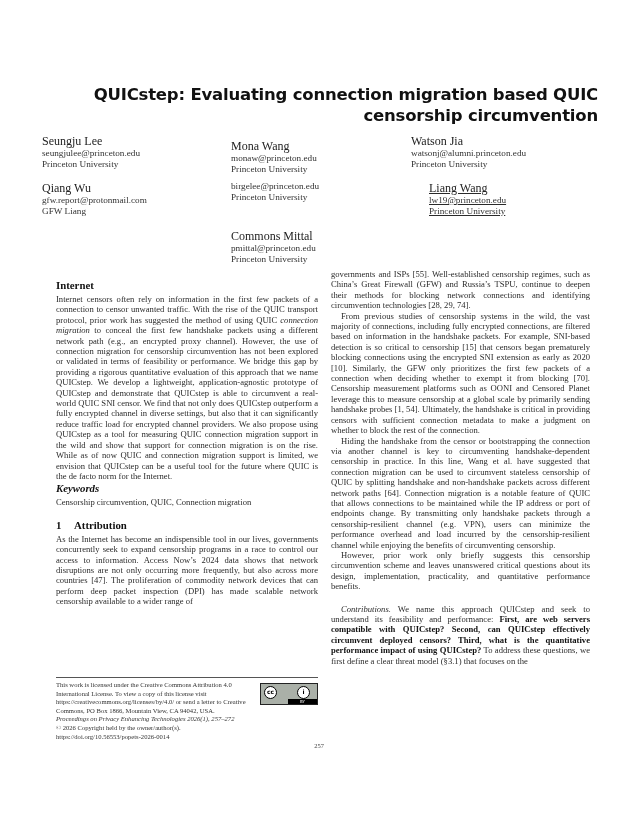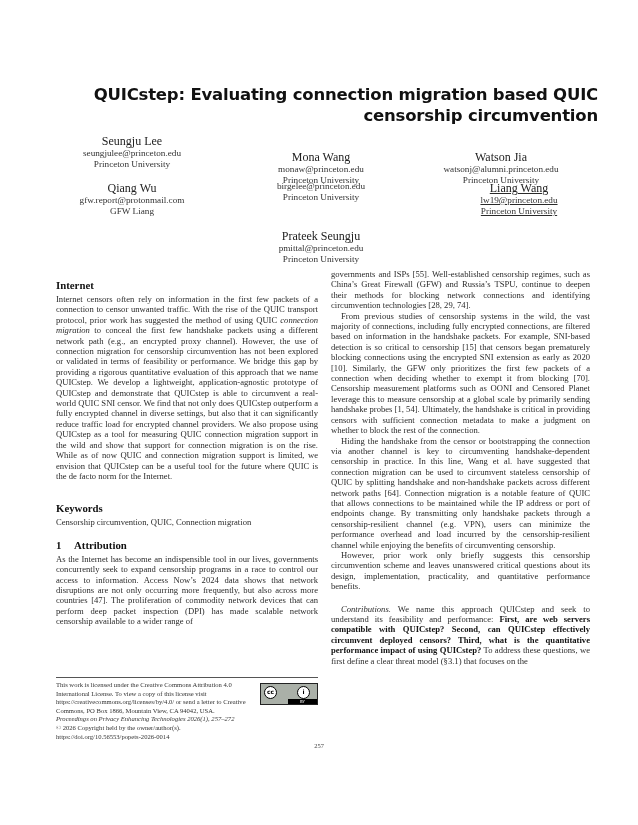--- a/index.html
+++ b/index.html
@@ -2,21 +2,21 @@
 <html><head>
 <meta charset="utf-8">
 <style>
   html, body { margin:0; padding:0; background:#ffffff; }
   body { width:638px; height:825px; position:relative; overflow:hidden;
          font-family:"Liberation Serif", "DejaVu Serif", serif; color:#2a2a2a; }
   .title { position:absolute; left:40px; top:84px; width:558px; text-align:right;
            font-family:"DejaVu Sans", sans-serif; font-weight:bold; font-size:16.5px;
            line-height:21px; color:#111; letter-spacing:-0.2px; }
   .authors { position:absolute; left:56px; top:134px; width:530px; }
-  .author { position:absolute; width:180px; text-align:center; }
+  .author { position:absolute; width:180px; text-align:left; }
   .author .nm { font-size:12px; line-height:14px; color:#222; }
   .author .em, .author .af { font-size:9.2px; line-height:11px; color:#333; }
   .col { position:absolute; font-size:8.6px; line-height:10.4px; text-align:justify; color:#2b2b2b; }
   .col p { margin:0; }
   .col p.ind { text-indent:10px; }
   .h1 { font-weight:bold; font-size:10.8px; line-height:13px; color:#111; margin:0 0 2px 0; }
   .h1 .num { display:inline-block; width:18px; }
   .left { left:56px; top:279px; width:262px; }
   .right { left:331px; top:269px; width:259px; }
   .kw { margin-top:2px; }
@@ -40,56 +40,56 @@
 <body>
 
 <div class="title">QUICstep: Evaluating connection migration based QUIC censorship circumvention</div>
 
 <div class="authors">
   <div class="author" style="left:-14px; top:0;">
     <div class="nm">Seungju Lee</div>
     <div class="em">seungjulee@princeton.edu</div>
     <div class="af">Princeton University</div>
   </div>
-  <div class="author" style="left:175px; top:16px;">
+  <div class="author" style="left:175px; top:5px;">
     <div class="nm">Mona Wang</div>
     <div class="em">monaw@princeton.edu</div>
     <div class="af">Princeton University</div>
   </div>
-  <div class="author" style="left:355px; top:0;margin-top:16px;">
+  <div class="author" style="left:355px; top:0;">
     <div class="nm">Watson Jia</div>
     <div class="em">watsonj@alumni.princeton.edu</div>
     <div class="af">Princeton University</div>
   </div>
   <div class="author" style="left:-14px; top:47px;">
     <div class="nm">Qiang Wu</div>
     <div class="em">gfw.report@protonmail.com</div>
     <div class="af">GFW Liang</div>
   </div>
   <div class="author" style="left:175px; top:47px;">
     <div class="em">birgelee@princeton.edu</div>
     <div class="af">Princeton University</div>
   </div>
   <div class="author" style="left:373px; top:47px;text-decoration:underline;">
     <div class="nm">Liang Wang</div>
     <div class="em">lw19@princeton.edu</div>
     <div class="af">Princeton University</div>
   </div>
   <div class="author" style="left:175px; top:95px;">
-    <div class="nm">Prateek Seungju</div>
+    <div class="nm">Commons Mittal</div>
     <div class="em">pmittal@princeton.edu</div>
     <div class="af">Princeton University</div>
   </div>
 </div>
 
 <div class="col left">
   <div class="h1">Internet</div>
   <p><span>Internet censors often rely on information in the first few packets of a connection to censor unwanted traffic. With the rise of the QUIC transport protocol, prior work has suggested the method of using QUIC </span><em>connection migration</em><span> to conceal the first few handshake packets using a different network path (e.g., an encrypted proxy channel). However, the use of connection migration for censorship circumvention has not been explored or validated in terms of feasibility or performance. We bridge this gap by providing a rigorous quantitative evaluation of this approach that we name QUICstep. We develop a lightweight, application-agnostic prototype of QUICstep and demonstrate that QUICstep is able to circumvent a real-world QUIC SNI censor. We find that not only does QUICstep outperform a fully encrypted channel in diverse settings, but also that it can significantly reduce traffic load for encrypted channel providers. We also propose using QUICstep as a tool for measuring QUIC connection migration support in the wild and show that support for connection migration is on the rise. While as of now QUIC and connection migration support is limited, we envision that QUICstep can be a useful tool for the future where QUIC is the de facto norm for the Internet.</span></p>
 
-  <div class="h1" style="margin-top:21px;">Keywords</div>
+  <div class="h1" style="margin-top:1px;font-style:italic;">Keywords</div>
   <p class="kw">Censorship circumvention, QUIC, Connection migration</p>
 
   <div class="h1" style="margin-top:11px;"><span class="num">1</span><span>Attribution</span></div>
   <p>As the Internet has become an indispensible tool in our lives, governments concurrently seek to expand censorship programs in a race to control our access to information. Access Now’s 2024 data shows that network disruptions are not only occurring more frequently, but also across more countries [47]. The proliferation of commodity network devices that can perform deep packet inspection (DPI) has made scalable network censorship available to a wider range of</p>
 </div>
 
 <div class="footnote">
   <div class="cc">
     <div class="circ" style="left:3px;">cc</div>
     <div class="circ" style="left:36px;">i</div>

